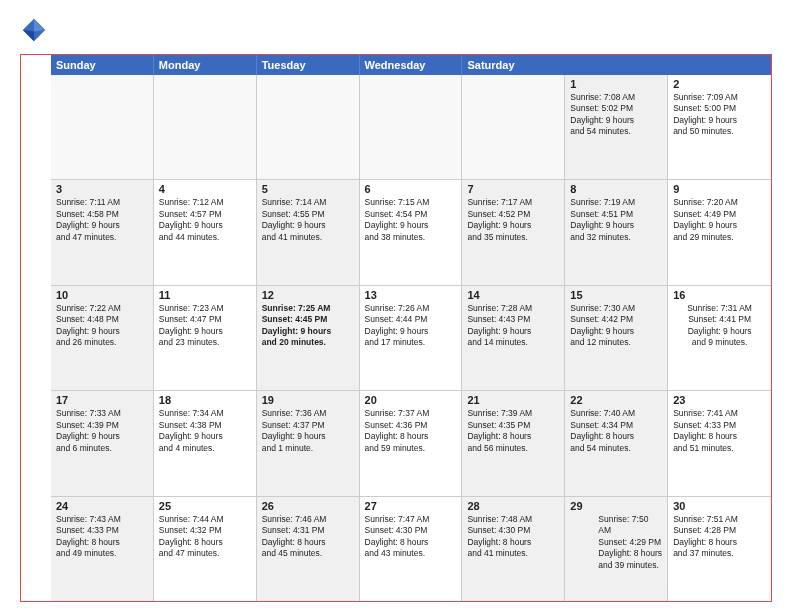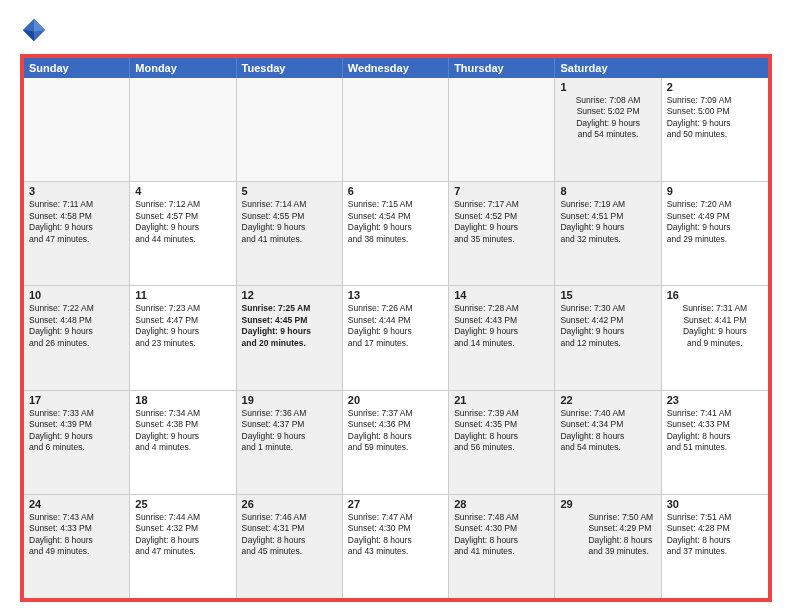--- a/index.html
+++ b/index.html
@@ -50,21 +50,22 @@
     }
     .title-block h2 {
       font-size: 14px;
       font-weight: normal;
       color: #333;
     }
     .calendar {
       flex: 1;
       display: flex;
       flex-direction: column;
-      border: 4px solid #ef4444;
+      border: 1px solid #ef4444;
+      padding-left: 30px;
     }
     .cal-header {
       display: grid;
       grid-template-columns: repeat(7, 1fr);
       background: #3a6abf;
     }
     .cal-header-cell {
       color: #fff;
       font-size: 11px;
       font-weight: bold;
@@ -128,33 +129,32 @@
       <h2></h2>
     </div>
   </div>
 
   <div class="calendar">
     <div class="cal-header">
     <div class="cal-header-cell">Sunday</div>
         <div class="cal-header-cell">Monday</div>
         <div class="cal-header-cell">Tuesday</div>
         <div class="cal-header-cell">Wednesday</div>
-        <div class="cal-header-cell">Thursday</div>
         <div class="cal-header-cell">Saturday</div>
       </div>
     <div class="cal-body">
     <div class="cal-row">
           <div class="cal-cell empty"></div>
           <div class="cal-cell empty"></div>
           <div class="cal-cell empty"></div>
           <div class="cal-cell empty"></div>
           <div class="cal-cell empty"></div>
           <div class="cal-cell shaded">
             <span class="day-num">1</span>
-            <div class="cell-text" style="white-space: pre-line; text-align: center;">Sunrise: 7:08 AM
+            <div class="cell-text" style="white-space: pre-line;">Sunrise: 7:08 AM
 Sunset: 5:02 PM
 Daylight: 9 hours
 and 54 minutes.</div>
           </div>
           <div class="cal-cell">
             <span class="day-num">2</span>
             <div class="cell-text" style="white-space: pre-line;">Sunrise: 7:09 AM
 Sunset: 5:00 PM
 Daylight: 9 hours
 and 50 minutes.</div>

